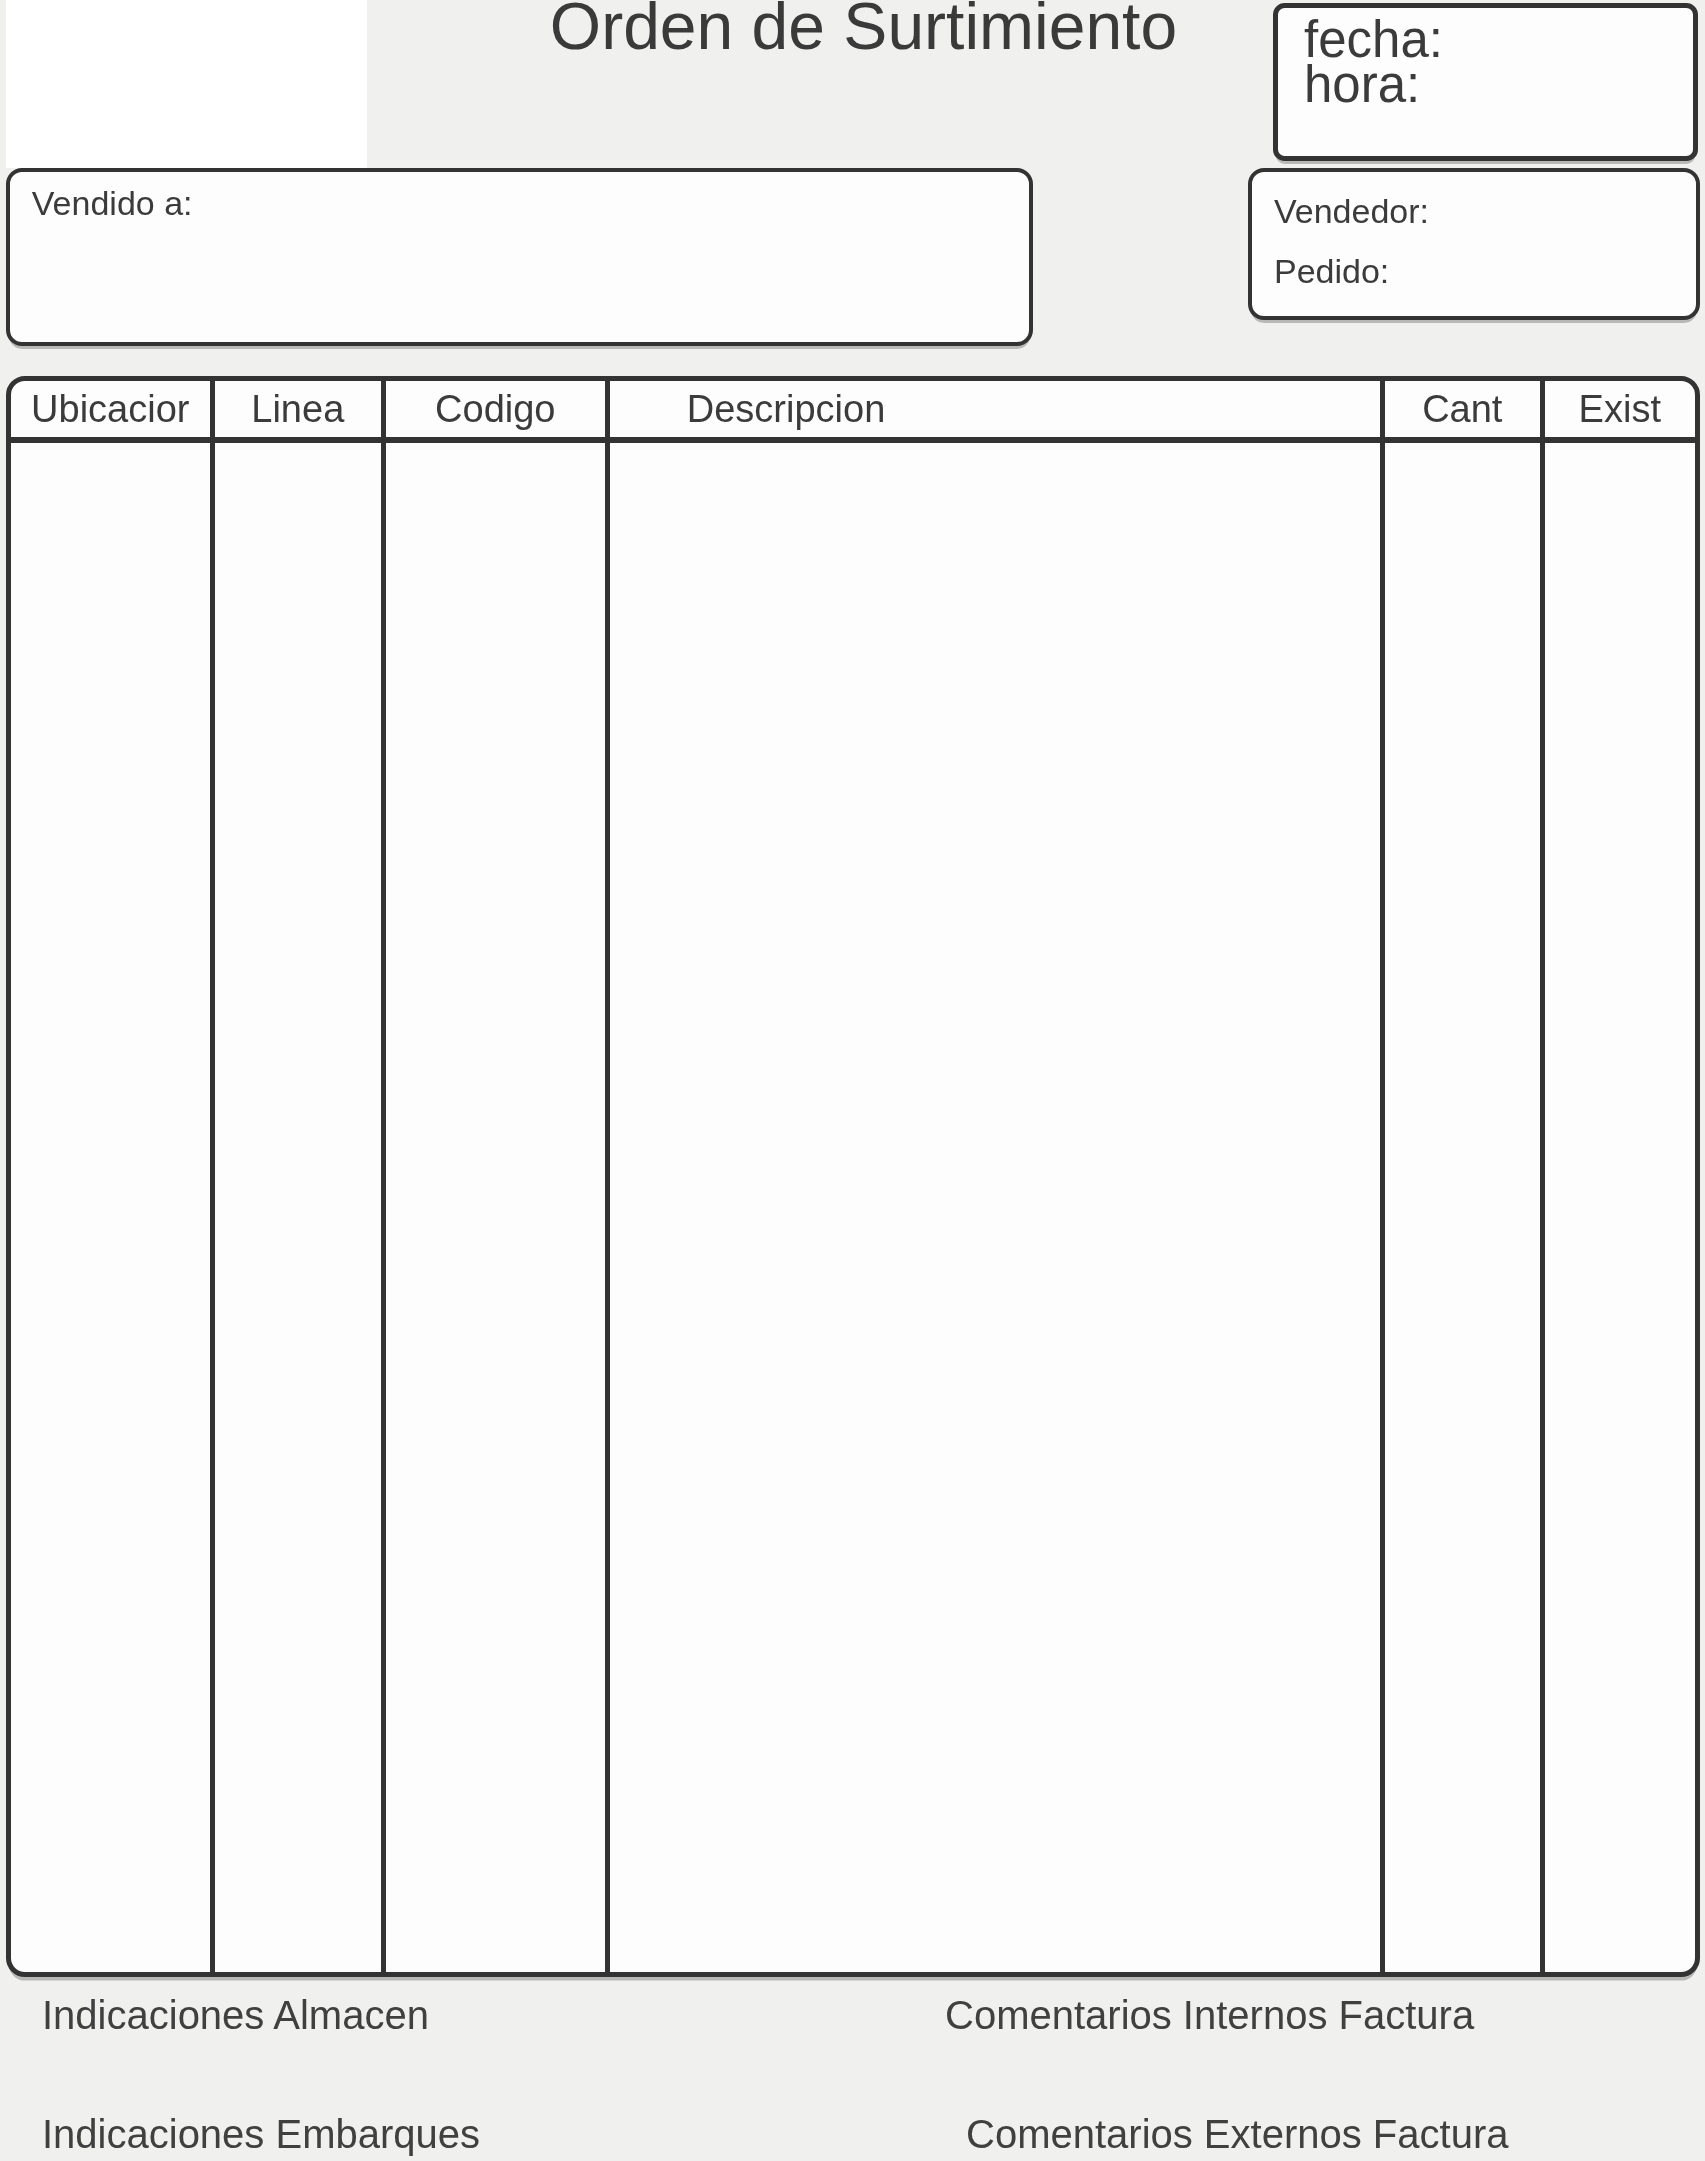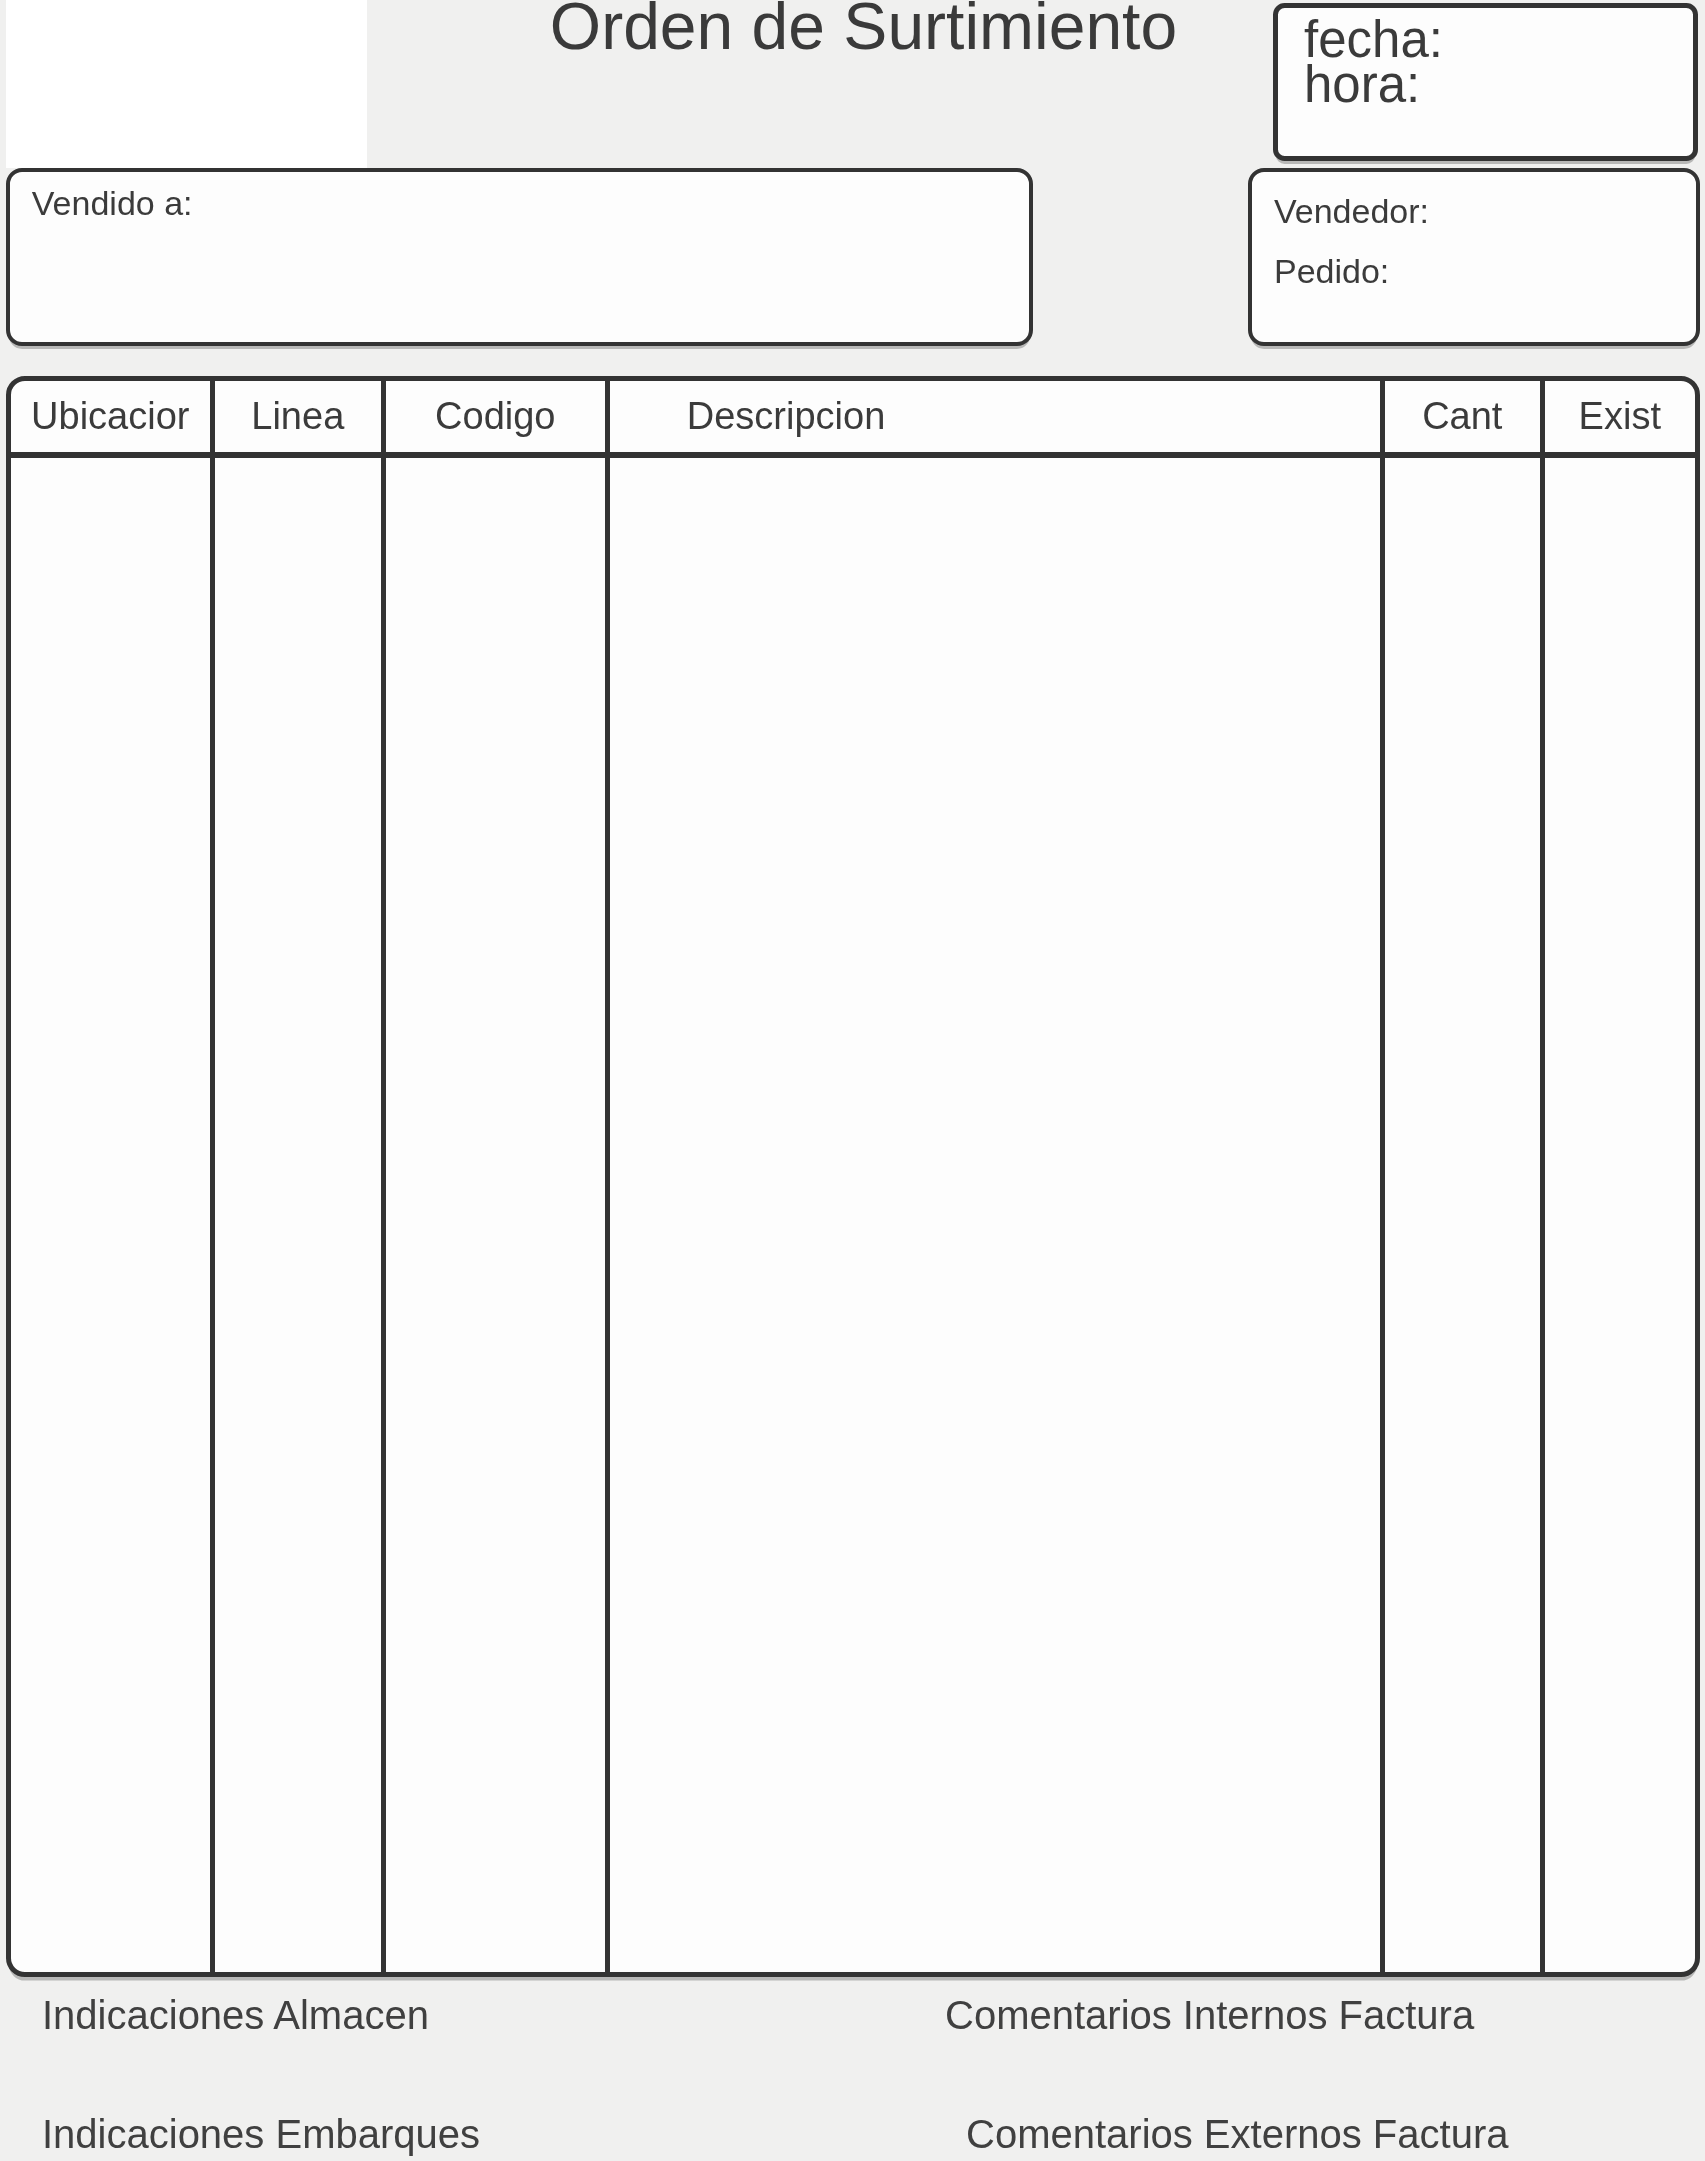--- a/index.html
+++ b/index.html
@@ -39,34 +39,34 @@
   }
   .folio-box .fline{ white-space:nowrap; }
 
   .soldto-box{
     left:5.8px; top:168px; width:1027px; height:178px;
     padding:11.6px 0 0 22px;
     font-size:34px;
   }
 
   .vendor-box{
-    left:1248px; top:168px; width:452px; height:178px;
+    left:1248px; top:168px; width:452px; height:152px;
     padding:8.7px 0 0 22px;
     font-size:34px; line-height:60px;
   }
   .vendor-box .vline{ white-space:nowrap; }
 
   .items-table{
     position:absolute; left:5.8px; top:376px; width:1694px; height:1601px;
     background:#fdfdfd; border:5.8px solid #333; border-radius:19px;
     box-shadow:0 6.5px 0 -2.9px rgba(40,40,40,0.28);
     display:flex; flex-direction:column;
   }
   .trow{ display:flex; width:100%; }
-  .thead{ height:77px; border-bottom:6.5px solid #333;text-align:right; }
+  .thead{ height:62px; border-bottom:6.5px solid #333;text-align:right; }
   .tbody{ flex:1; }
   .cell{
     border-right:5.8px solid #333;
     display:flex; align-items:center; justify-content:center;
     font-size:38px;
   }
   .cell:last-child{ border-right:none; flex:1; }
   .c1{ width:204px; } .c2{ width:171px; } .c3{ width:224px; }
   .c4{ width:775px; } .c5{ width:160px; }
   .thead .c4{ justify-content:flex-start; padding-left:77px; }

